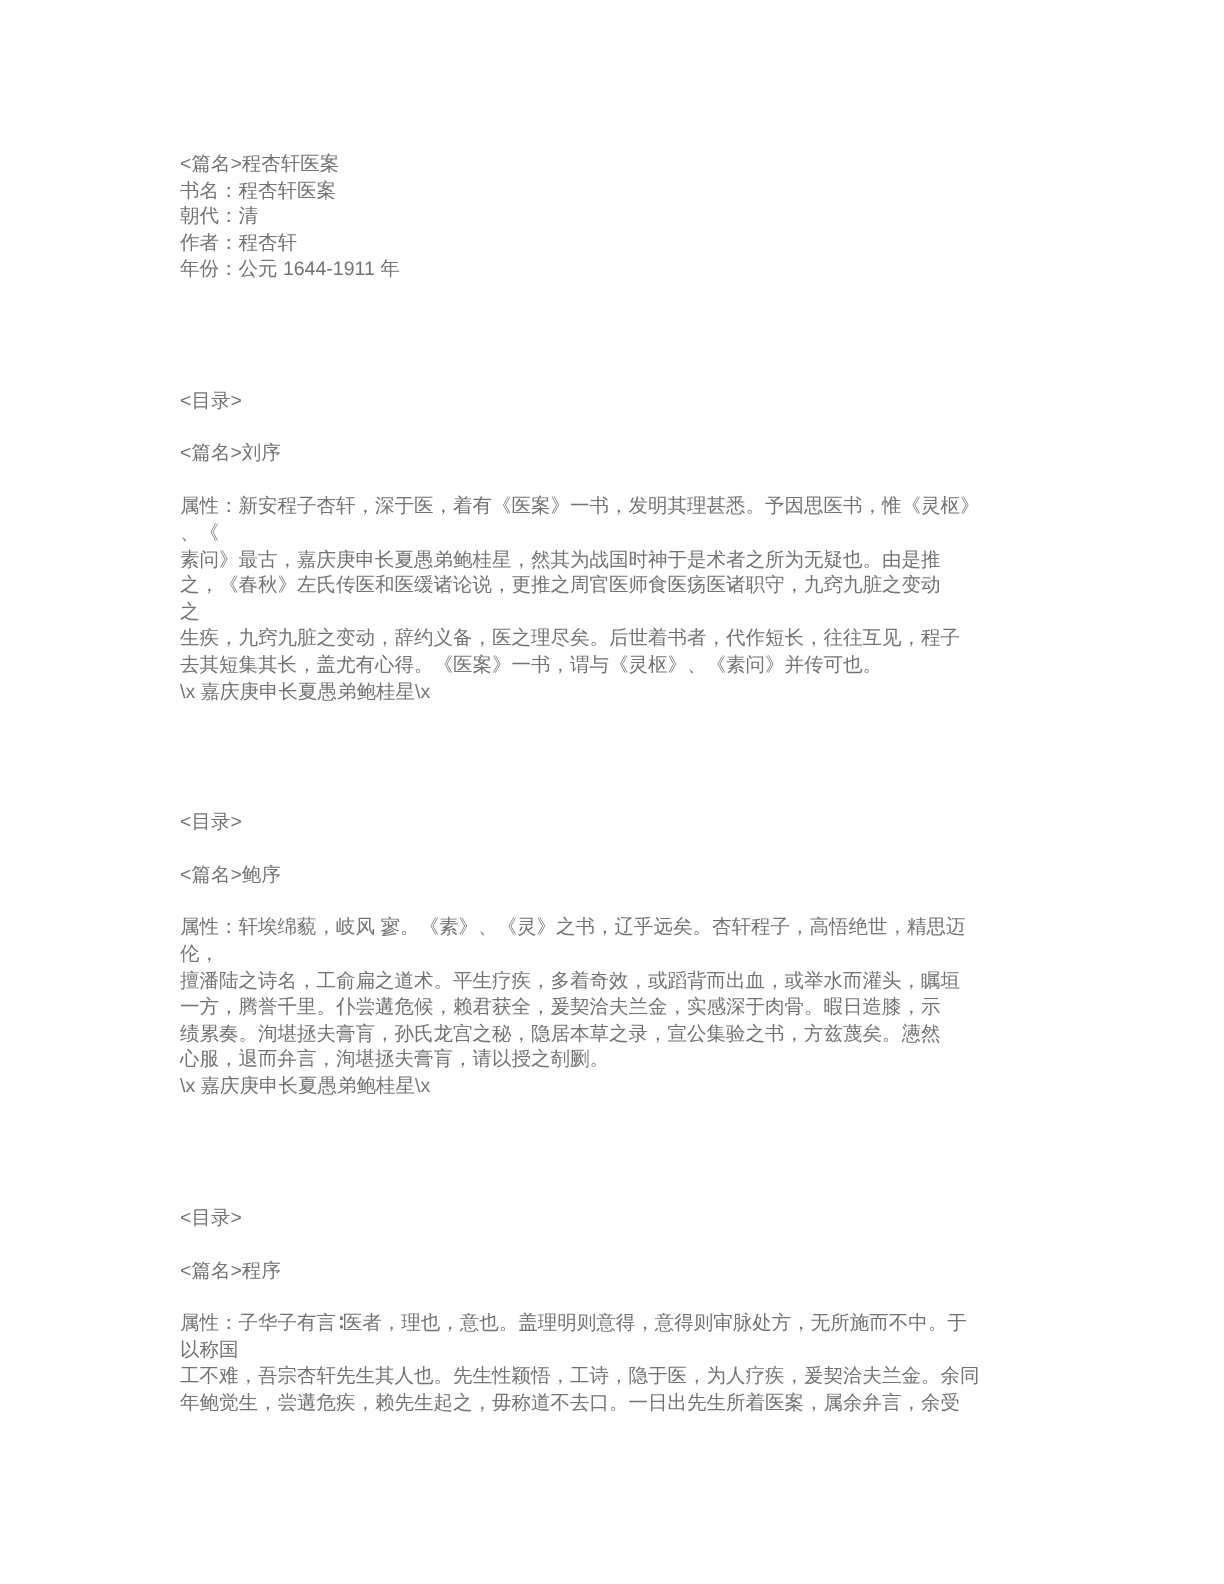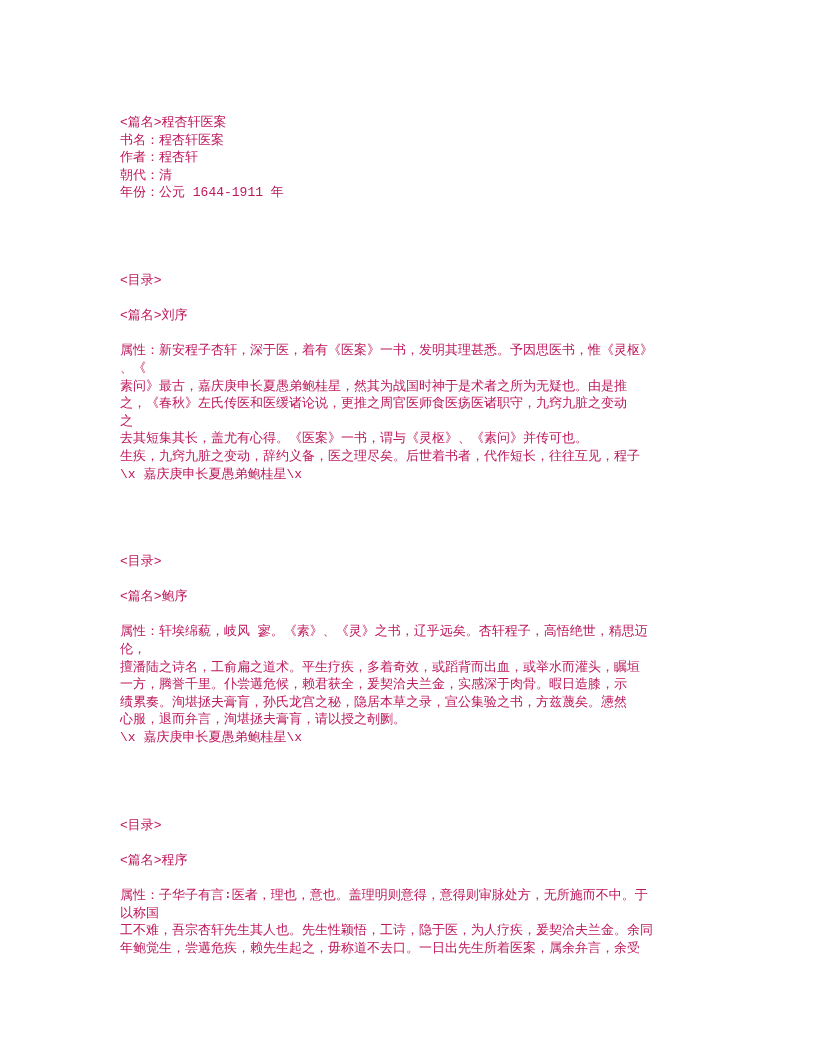--- a/index.html
+++ b/index.html
@@ -1,51 +1,51 @@
 <!DOCTYPE html>
 <html><head>
 <meta charset="utf-8">
 <style>
   html, body { margin: 0; padding: 0; background: #ffffff; }
   body { width: 816px; height: 1056px; position: relative; overflow: hidden; }
   .page {
-    position: absolute; left: 120px; top: 114px; width: 580px;
-    font-family: Liberation Mono, monospace;
-    font-size: 13px; line-height: 17.6px; color: #be185d;
+    position: absolute; left: 120px; top: 100px; width: 580px;
+    font-family: Liberation Sans, sans-serif;
+    font-size: 13px; line-height: 17.6px; color: #737373;
   }
   .line { white-space: pre; display: block; height: 17.6px; }
   .gap-big { height: 70px; }
   .gap-small { height: 17.6px; }
 </style>
 </head>
 <body>
 
 <div class="page">
   <div>
     <span class="line">&lt;篇名&gt;程杏轩医案</span>
     <span class="line">书名：程杏轩医案</span>
+    <span class="line">朝代：清</span>
     <span class="line">作者：程杏轩</span>
-    <span class="line">朝代：清</span>
     <span class="line">年份：公元 1644-1911 年</span>
   </div>
 
   <div class="gap-big"></div>
 
   <div>
     <span class="line">&lt;目录&gt;</span>
     <div class="gap-small"></div>
     <span class="line">&lt;篇名&gt;刘序</span>
     <div class="gap-small"></div>
     <span class="line">属性：新安程子杏轩，深于医，着有《医案》一书，发明其理甚悉。予因思医书，惟《灵枢》</span>
     <span class="line">、《</span>
     <span class="line">素问》最古，嘉庆庚申长夏愚弟鲍桂星，然其为战国时神于是术者之所为无疑也。由是推</span>
     <span class="line">之，《春秋》左氏传医和医缓诸论说，更推之周官医师食医疡医诸职守，九窍九脏之变动</span>
     <span class="line">之</span>
+    <span class="line">生疾，九窍九脏之变动，辞约义备，医之理尽矣。后世着书者，代作短长，往往互见，程子</span>
     <span class="line">去其短集其长，盖尤有心得。《医案》一书，谓与《灵枢》、《素问》并传可也。</span>
-    <span class="line">生疾，九窍九脏之变动，辞约义备，医之理尽矣。后世着书者，代作短长，往往互见，程子</span>
     <span class="line">\x 嘉庆庚申长夏愚弟鲍桂星\x</span>
   </div>
 
   <div class="gap-big"></div>
 
   <div>
     <span class="line">&lt;目录&gt;</span>
     <div class="gap-small"></div>
     <span class="line">&lt;篇名&gt;鲍序</span>
     <div class="gap-small"></div>

